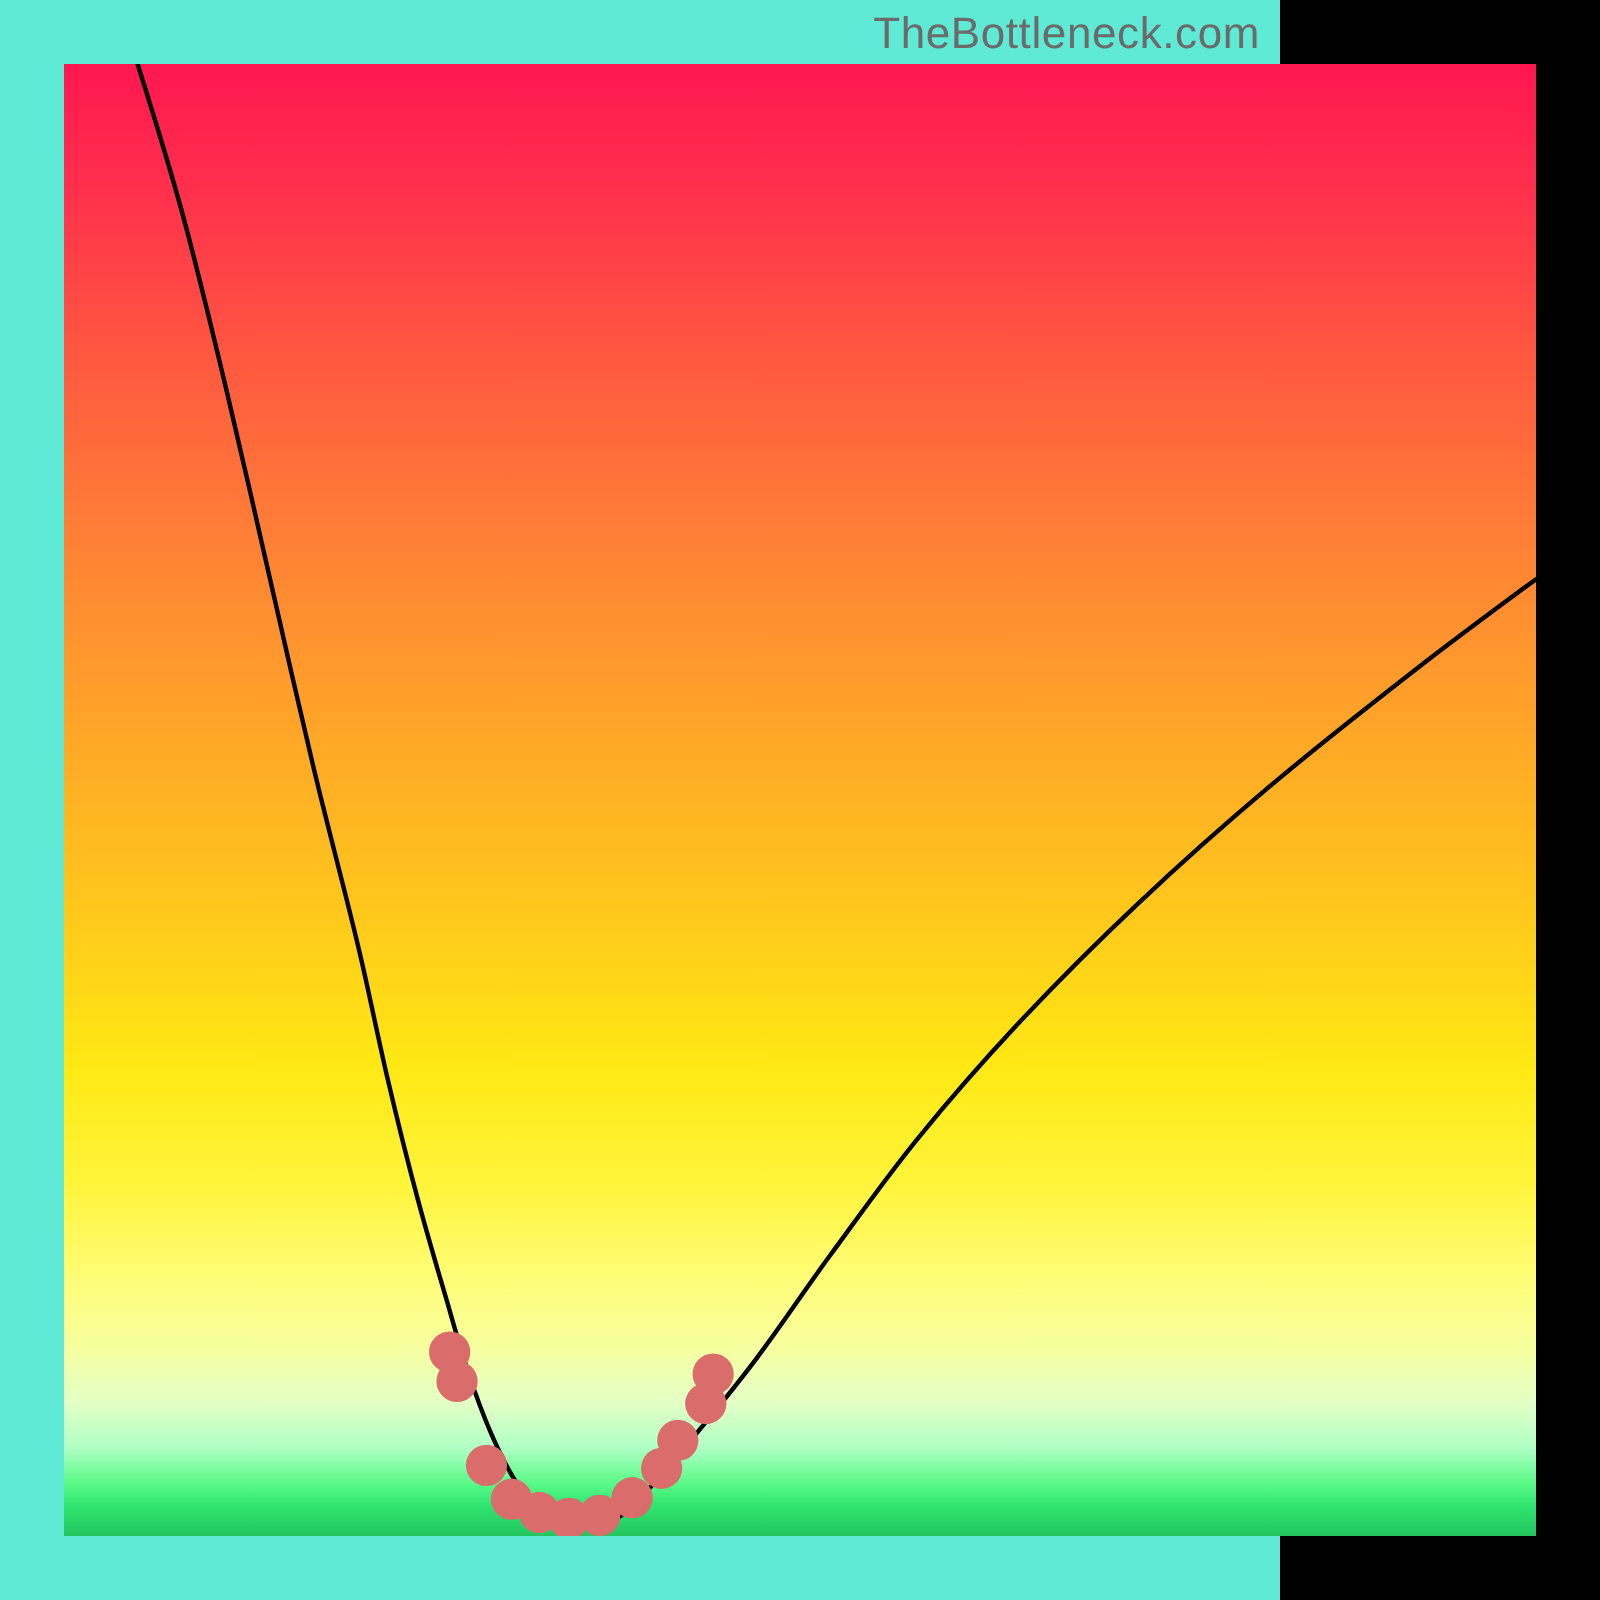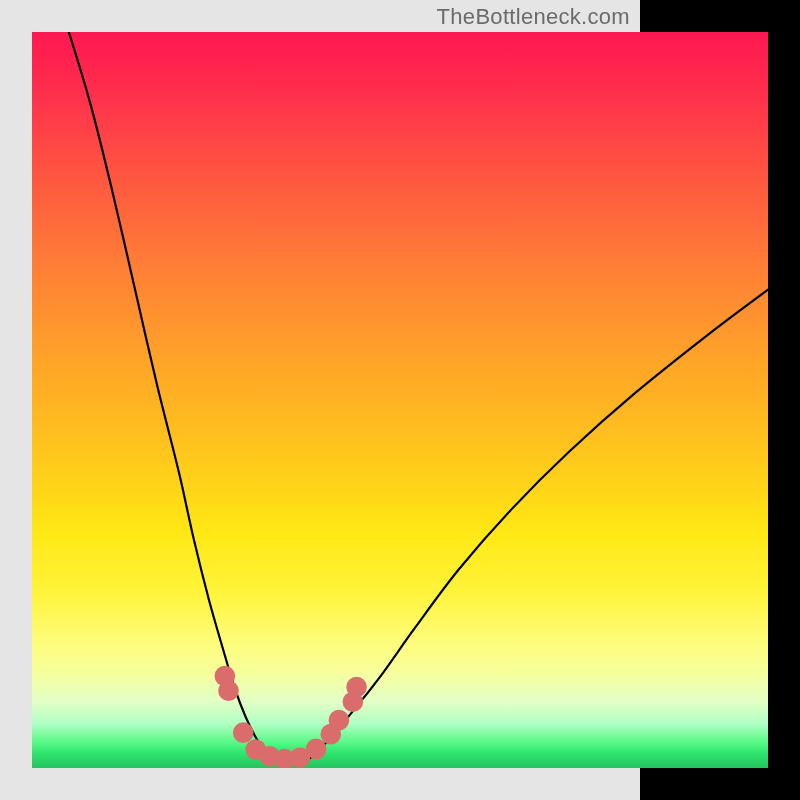--- a/index.html
+++ b/index.html
@@ -8,21 +8,21 @@
     width: 800px;
     height: 800px;
     overflow: hidden;
     background: #000;
     font-family: Arial, Helvetica, sans-serif;
   }
   .outer {
     position: relative;
     width: 640px;
     height: 800px;
-    background: #e5e5e5;
+    background: #5eead4;
   }
   .watermark {
     position: absolute;
     top: 4px;
     right: 10px;
     color: #6b6b6b;
     font-size: 22px;
     font-weight: 500;
     letter-spacing: 0.3px;
     z-index: 10;

